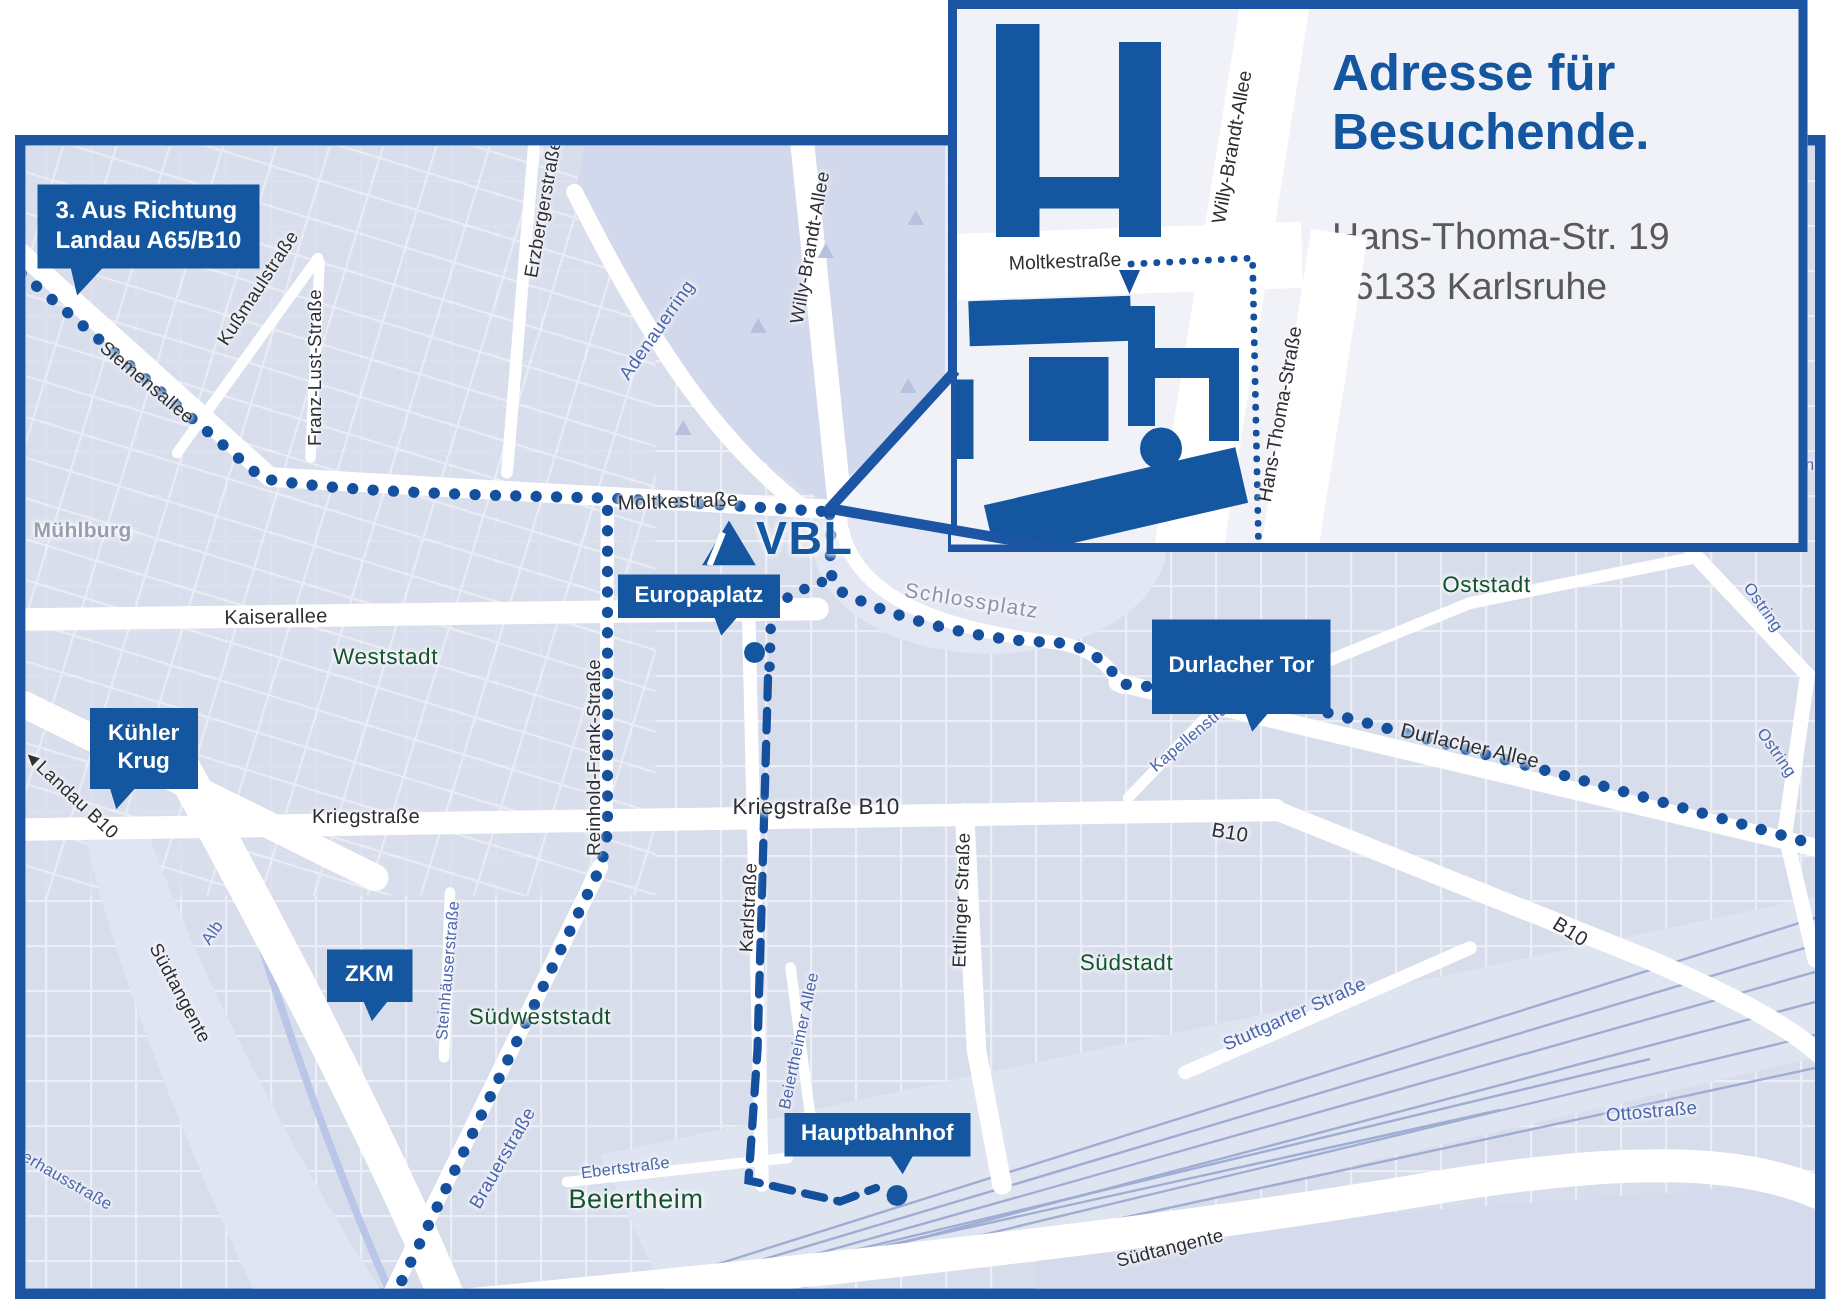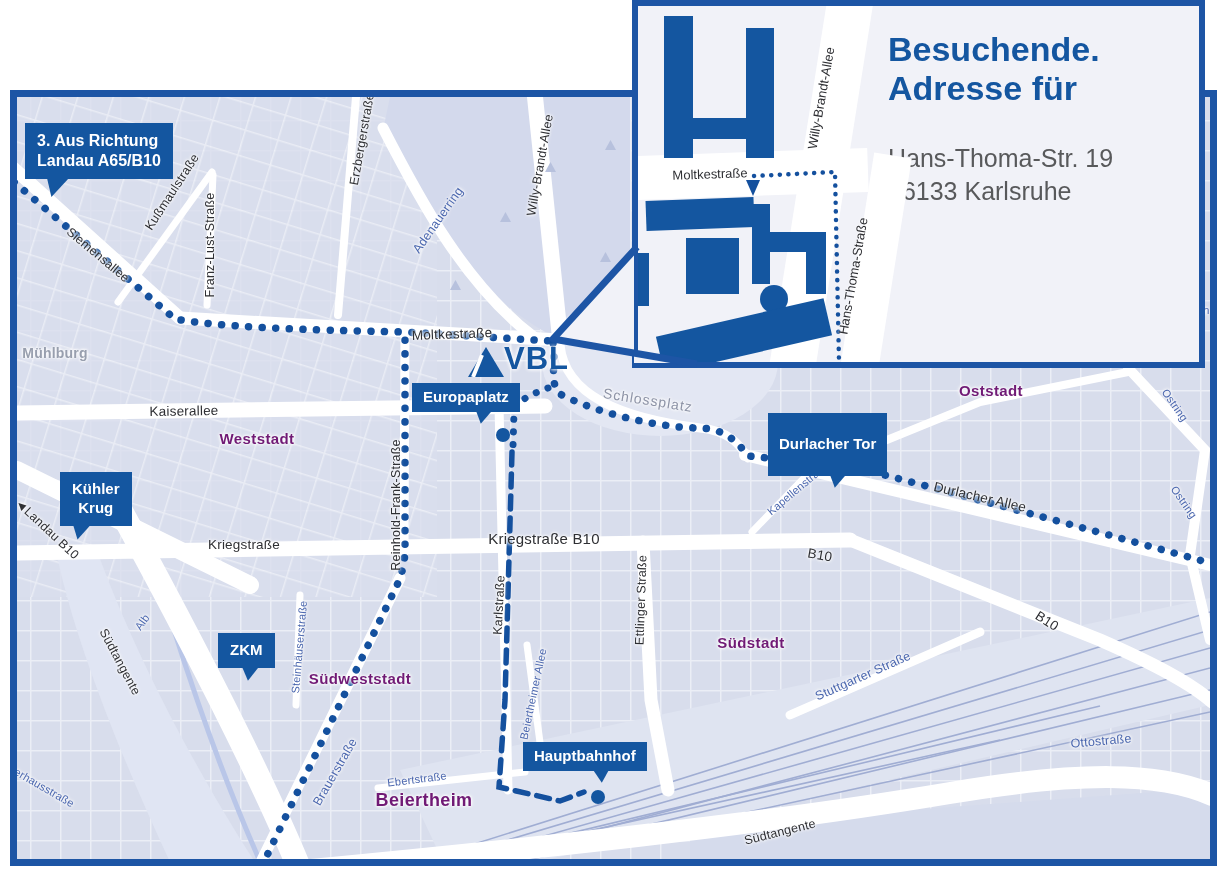--- a/index.html
+++ b/index.html
@@ -8,21 +8,21 @@
   
   #map{position:absolute;left:10px;top:90px;width:1193px;height:762px;
        border:7px solid #1d55a5;background:#dde2ef;overflow:hidden;z-index:1;}
   #map svg.base{position:absolute;left:0;top:0;}
   
   .slabel{position:absolute;font-size:12.5px;color:#2e2f33;white-space:nowrap;z-index:3;
           transform:translate(-50%,-50%) rotate(var(--r,0deg));letter-spacing:.2px;
           text-shadow:0 0 3px #fff,0 0 3px #fff,0 0 5px #fff;}
   .slabel.blue{color:#4a66ae;}
   .slabel.sm{font-size:11px;}
-  .district{font-size:15px;font-weight:bold;color:#701a75;letter-spacing:.4px;}
+  .district{font-size:15px;font-weight:normal;color:#14532d;letter-spacing:.4px;}
   .muted{font-size:14px;font-weight:bold;color:#989fae;}
   .schloss{font-size:14px;color:#8d93a6;letter-spacing:1px;}
   
   .callout{position:absolute;background:#1456a0;color:#fff;font-weight:bold;font-size:15px;
            line-height:1.25;padding:8px 12px;white-space:nowrap;z-index:6;}
   .callout.center{text-align:center;}
   .callout .tail{position:absolute;background:#1456a0;}
   .stopdot{position:absolute;width:14px;height:14px;border-radius:50%;background:#1456a0;z-index:5;}
   
   #vbl-logo{position:absolute;z-index:5;display:flex;align-items:flex-end;}
@@ -234,22 +234,22 @@
     <svg width="561" height="356" style="position:absolute;left:0;top:0;z-index:3">
       <path d="M116,170 L197,166 L201,356" stroke="#14509e" stroke-width="4.5" stroke-linecap="round" fill="none" stroke-dasharray="0.1 8.5"></path>
       <polygon points="108,174 122,174 115,190" fill="#14509e"></polygon>
     </svg>
 
     <div class="ilabel" style="left:72px;top:168px;--r:-2deg">Moltkestraße</div>
     <div class="ilabel" style="left:183px;top:92px;--r:-80deg">Willy-Brandt-Allee</div>
     <div class="ilabel" style="left:215px;top:270px;--r:-80deg">Hans-Thoma-Straße</div>
 
     <div id="inset-title">
+      <div>Adresse für</div>
       <div>Besuchende.</div>
-      <div>Adresse für</div>
     </div>
     <div id="inset-address">
       <div>Hans-Thoma-Str. 19</div>
       <div>76133 Karlsruhe</div>
     </div>
   </div>
 
   <svg id="tail-svg" width="1230" height="874">
     <polygon points="634,248 553,339 694,363 634,363" fill="#f1f2f8"></polygon>
     <path d="M637,247 L553,339 L697,364" stroke="#1d55a5" stroke-width="7" fill="none" stroke-linejoin="round"></path>

